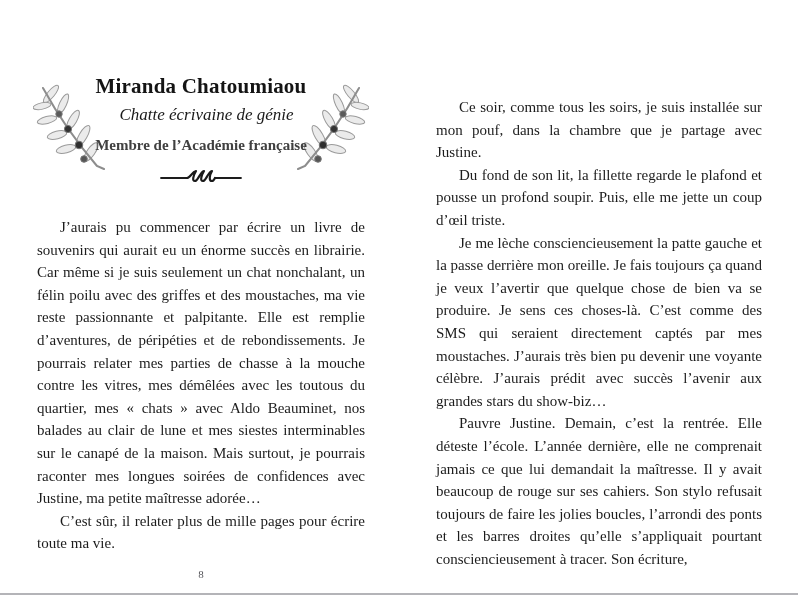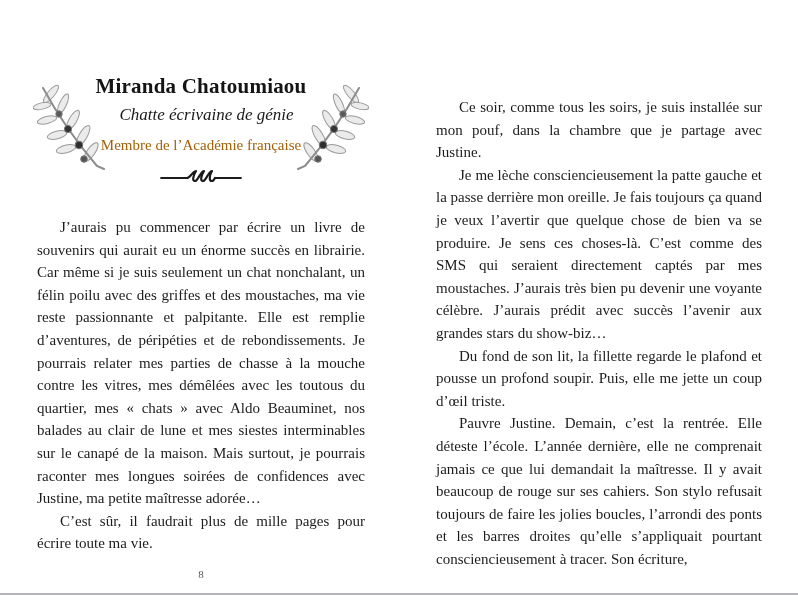--- a/index.html
+++ b/index.html
@@ -17,21 +17,21 @@
     position: absolute; top: 74px; left: 0; right: 0;
     text-align: center; font-size: 21px; font-weight: bold;
     letter-spacing: 0.2px; color: #141414;
   }
   .author-role {
     position: absolute; top: 105px; left: 11px; right: 0;
     text-align: center; font-size: 17px; font-style: italic; color: #1a1a1a;
   }
   .author-membership {
     position: absolute; top: 137px; left: 0; right: 0;
-    text-align: center; font-size: 15px; font-weight: normal; color: #a16207;
+    text-align: center; font-size: 15px; font-weight: bold; color: #404040;
   }
   .branch { position: absolute; top: 82px; width: 72px; height: 88px; }
   .branch-left  { left: -4px; }
   .branch-right { right: -4px; transform: scaleX(-1); }
   .divider { position: absolute; top: 168px; left: 0; right: 0; text-align: center; height: 18px; }
 
   
   .body-block { position: absolute; left: 0; right: 0; }
   .left-body  { top: 216px; }
   .right-body { top: 63px; }
@@ -114,31 +114,31 @@
 
     <div class="divider">
       <svg width="84" height="18" viewBox="0 0 84 18" aria-hidden="true">
         <path d="M2 10 H28 M56 10 H82" stroke="#1d1d1d" stroke-width="1.8" stroke-linecap="round" fill="none"></path>
         <path d="M28 10 C31 10 33 4 37 3 C34 8 33 13 36 13 C39 13 41 4 45 3 C42 8 41 13 44 13 C47 13 49 4 53 3 C50 8 50 13 53 13 C54.5 13 55.5 11 56 10" stroke="#1a1a1a" stroke-width="2.2" stroke-linejoin="round" stroke-linecap="round" fill="none"></path>
       </svg>
     </div>
 
     <div class="body-block left-body">
       <p>J’aurais pu commencer par écrire un livre de souvenirs qui aurait eu un énorme succès en librairie. Car même si je suis seulement un chat nonchalant, un félin poilu avec des griffes et des moustaches, ma vie reste passionnante et palpitante. Elle est remplie d’aventures, de péripéties et de rebondissements. Je pourrais relater mes parties de chasse à la mouche contre les vitres, mes démêlées avec les toutous du quartier, mes « chats » avec Aldo Beauminet, nos balades au clair de lune et mes siestes interminables sur le canapé de la maison. Mais surtout, je pourrais raconter mes longues soirées de confidences avec Justine, ma petite maîtresse adorée…</p>
-      <p>C’est sûr, il faudrait plus de mille pages pour écrire toute ma vie.</p>
+      <p>C’est sûr, il relater plus de mille pages pour écrire toute ma vie.</p>
     </div>
 
     <div class="pagenum">8</div>
   </section>
 
   <section class="page-col right-col">
     <div class="body-block right-body">
       <p>Ce soir, comme tous les soirs, je suis installée sur mon pouf, dans la chambre que je partage avec Justine.</p>
+      <p>Du fond de son lit, la fillette regarde le plafond et pousse un profond soupir. Puis, elle me jette un coup d’œil triste.</p>
       <p>Je me lèche consciencieusement la patte gauche et la passe derrière mon oreille. Je fais toujours ça quand je veux l’avertir que quelque chose de bien va se produire. Je sens ces choses-là. C’est comme des SMS qui seraient directement captés par mes moustaches. J’aurais très bien pu devenir une voyante célèbre. J’aurais prédit avec succès l’avenir aux grandes stars du show-biz…</p>
-      <p>Du fond de son lit, la fillette regarde le plafond et pousse un profond soupir. Puis, elle me jette un coup d’œil triste.</p>
       <p>Pauvre Justine. Demain, c’est la rentrée. Elle déteste l’école. L’année dernière, elle ne comprenait jamais ce que lui demandait la maîtresse. Il y avait beaucoup de rouge sur ses cahiers. Son stylo refusait toujours de faire les jolies boucles, l’arrondi des ponts et les barres droites qu’elle s’appliquait pourtant consciencieusement à tracer. Son écriture,</p>
     </div>
 
     <div class="pagenum">9</div>
   </section>
 
   <div class="bottom-edge"></div>
 </div>
 
 </body></html>

